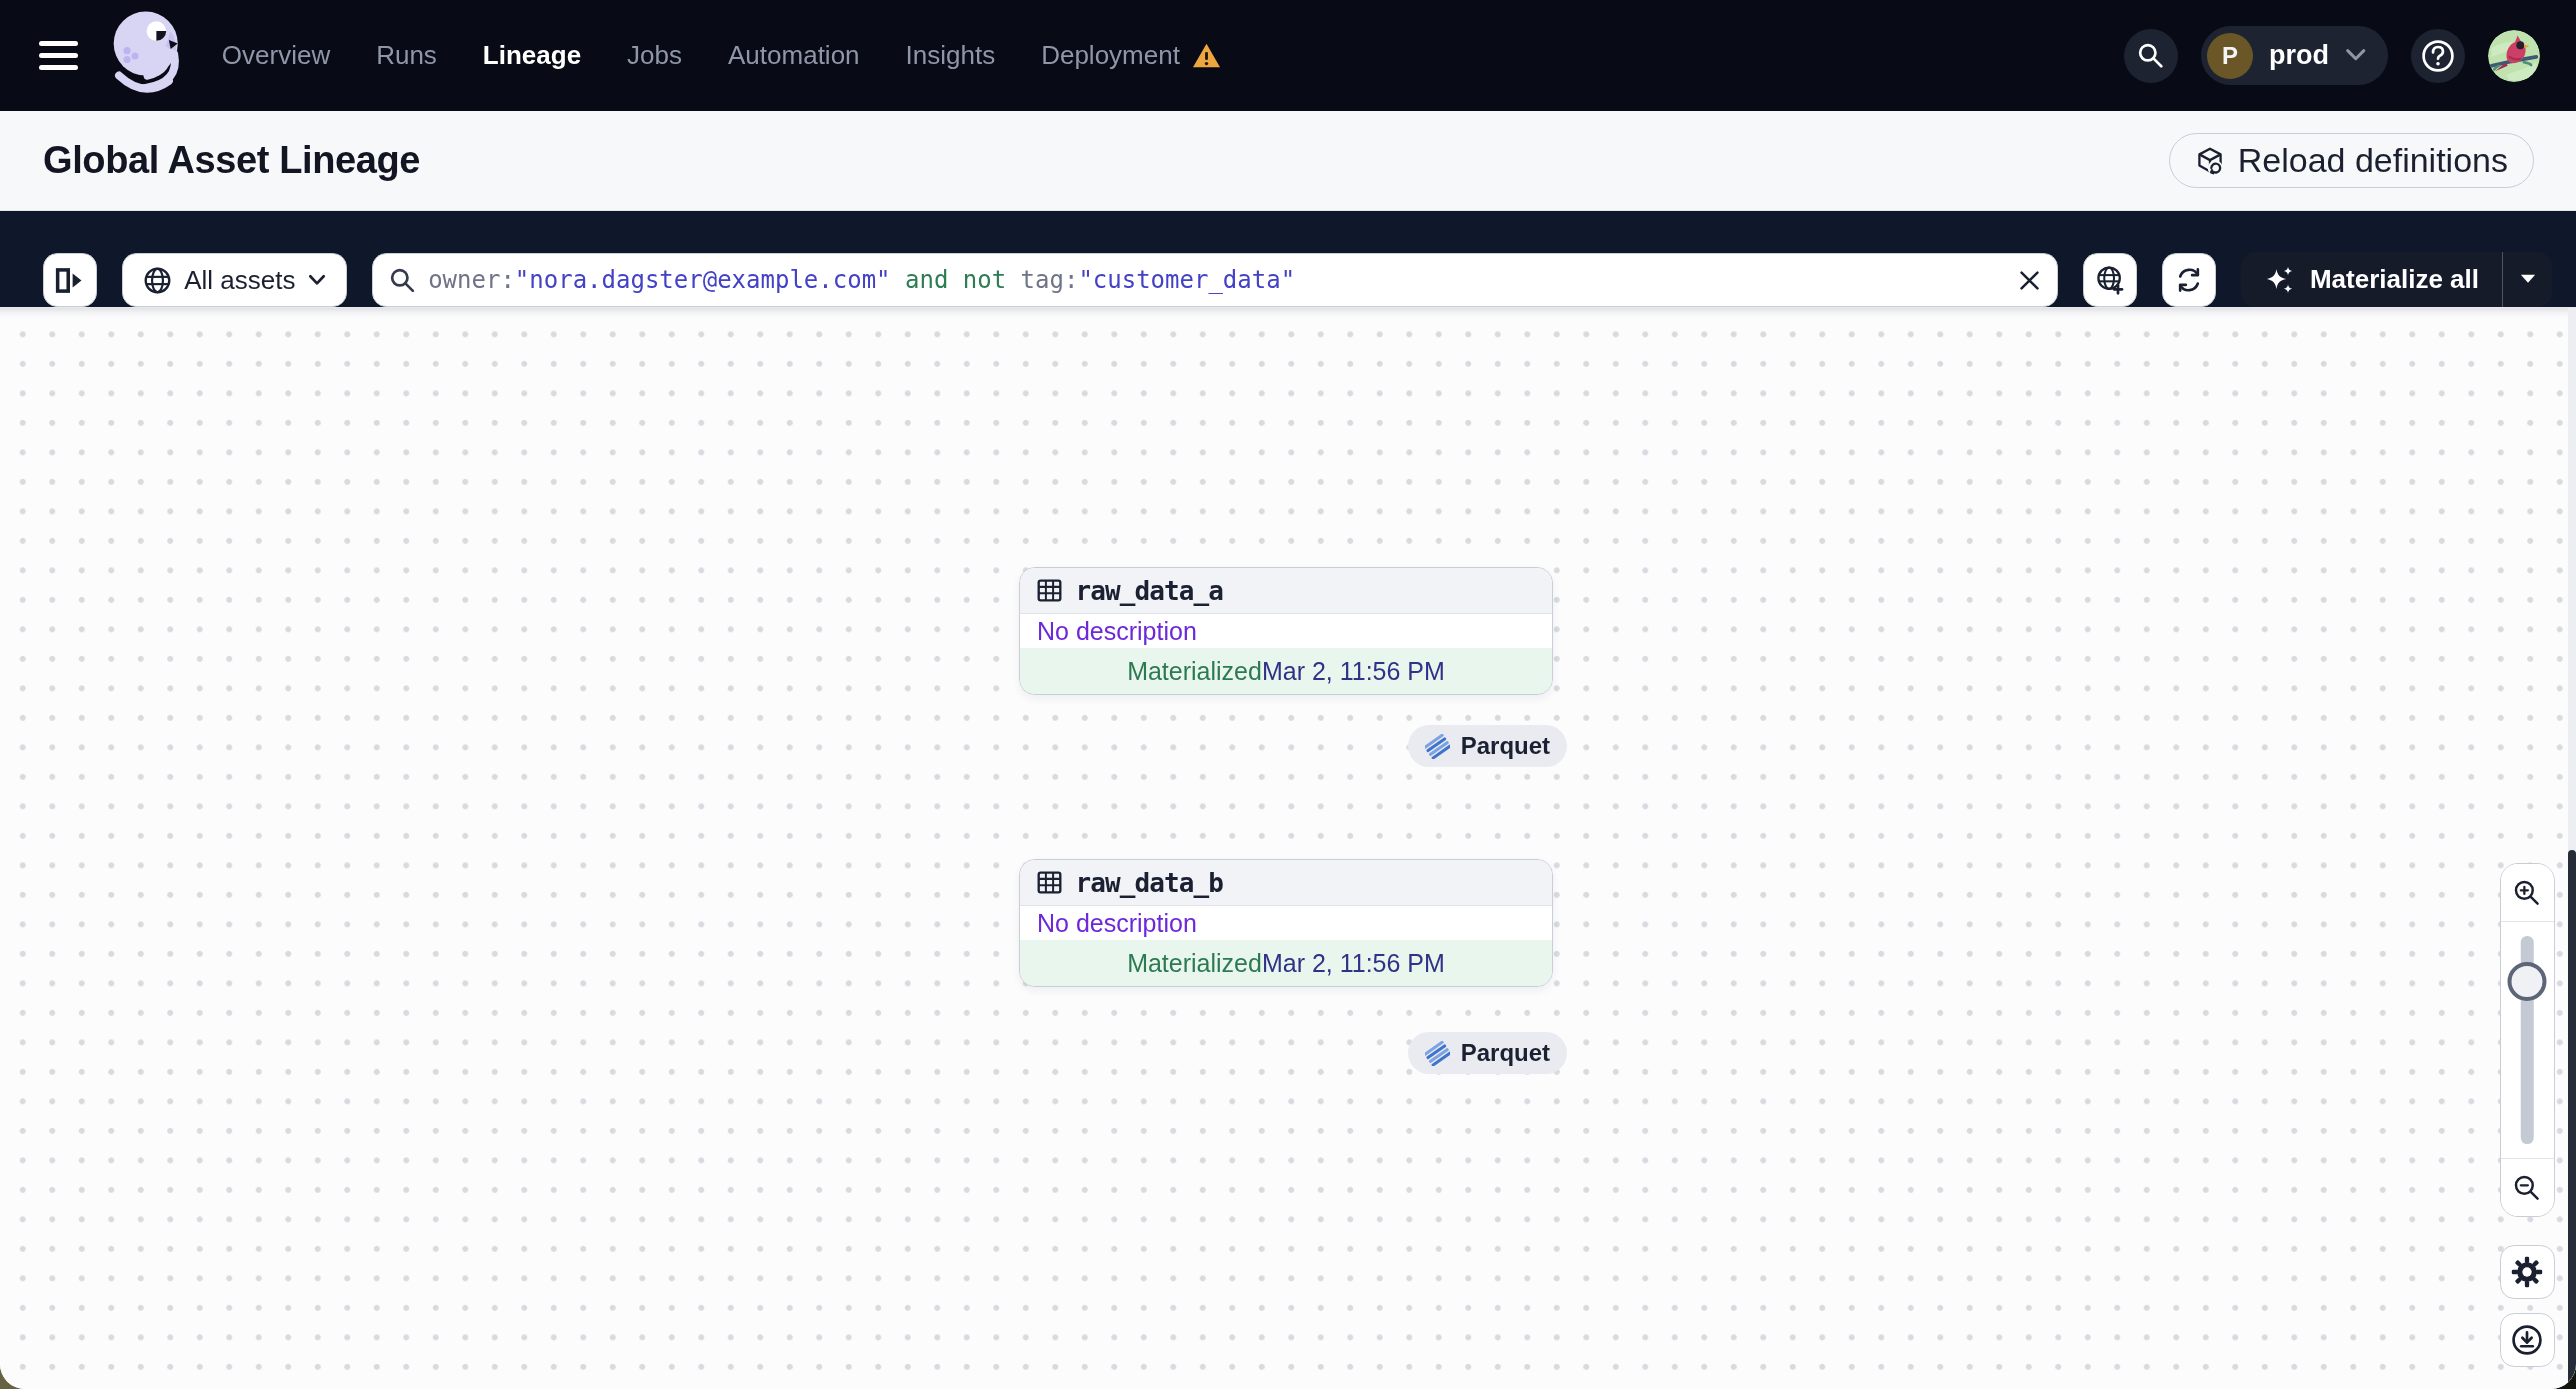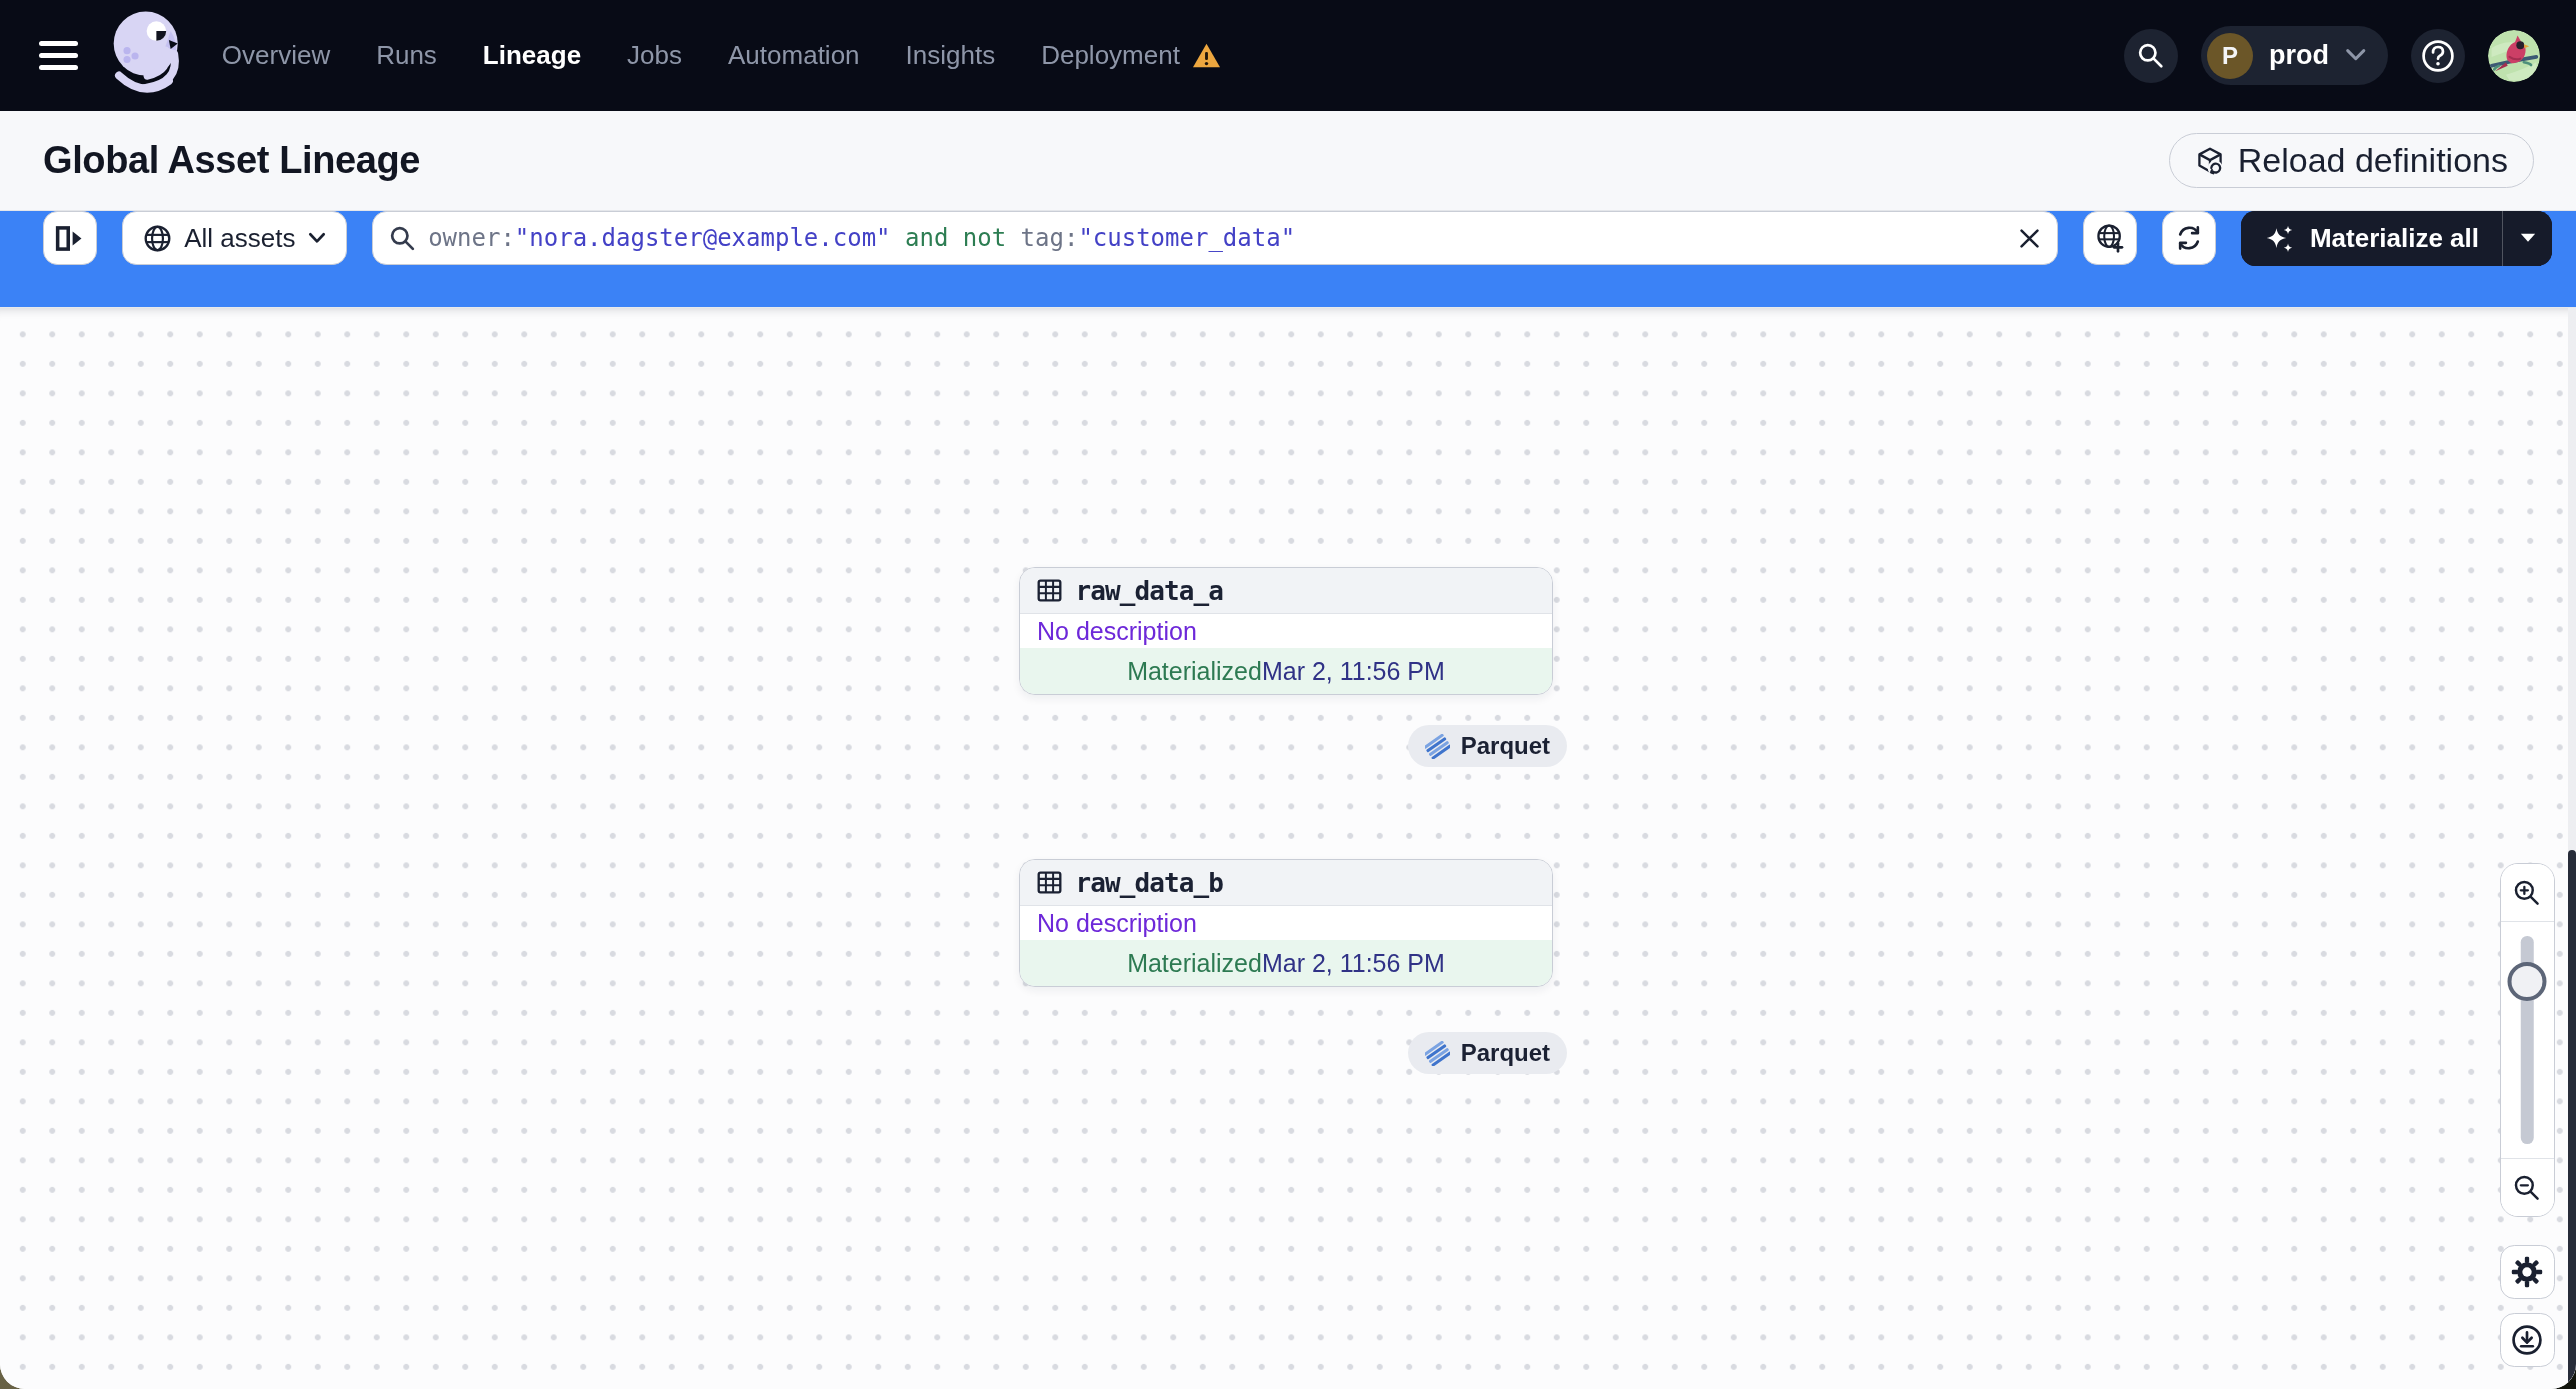--- a/index.html
+++ b/index.html
@@ -42,21 +42,21 @@
   }
   .page-title { font-size: 38px; font-weight: 700; color: #121622; letter-spacing: -0.4px; }
   .reload-btn {
     margin-left: auto; height: 55px; border: 1.8px solid #c9cdd6; border-radius: 28px; background: transparent;
     display: flex; align-items: center; gap: 12.5px; padding: 0 25px; cursor: pointer;
     font-size: 34px; color: #1a2030; font-family: inherit;
   }
 
   
   .filterbar {
-    height: 97px; background: #3b82f6; display: flex; align-items: flex-start;
+    height: 97px; background: #0f172a; display: flex; align-items: flex-end;
     padding: 0 24px 0 43px; gap: 25px; border-bottom: 1.8px solid #e7e9ec;
   }
   .sq-btn {
     width: 54px; height: 54px; flex: 0 0 auto; border: 1.8px solid #c9cdd6; border-radius: 14.3px; background: #fff;
     display: flex; align-items: center; justify-content: center; color: #1a2030; cursor: pointer;
   }
   .scope-btn {
     height: 54px; border: 1.8px solid #c9cdd6; border-radius: 14.3px; background: #fff; cursor: pointer;
     display: flex; align-items: center; gap: 12.5px; padding: 0 19.7px; font-family: inherit;
     font-size: 26px; font-weight: 500; color: #1a2030; flex: 0 0 auto;

